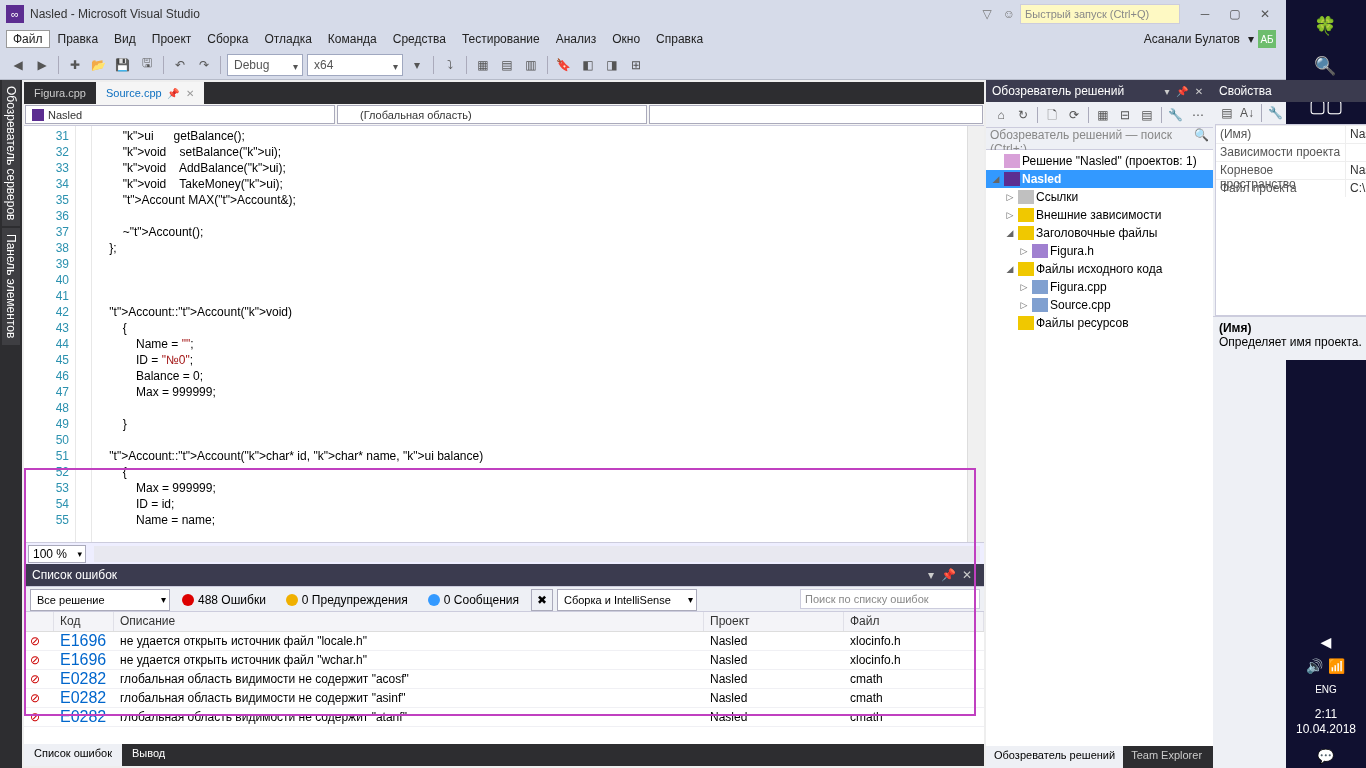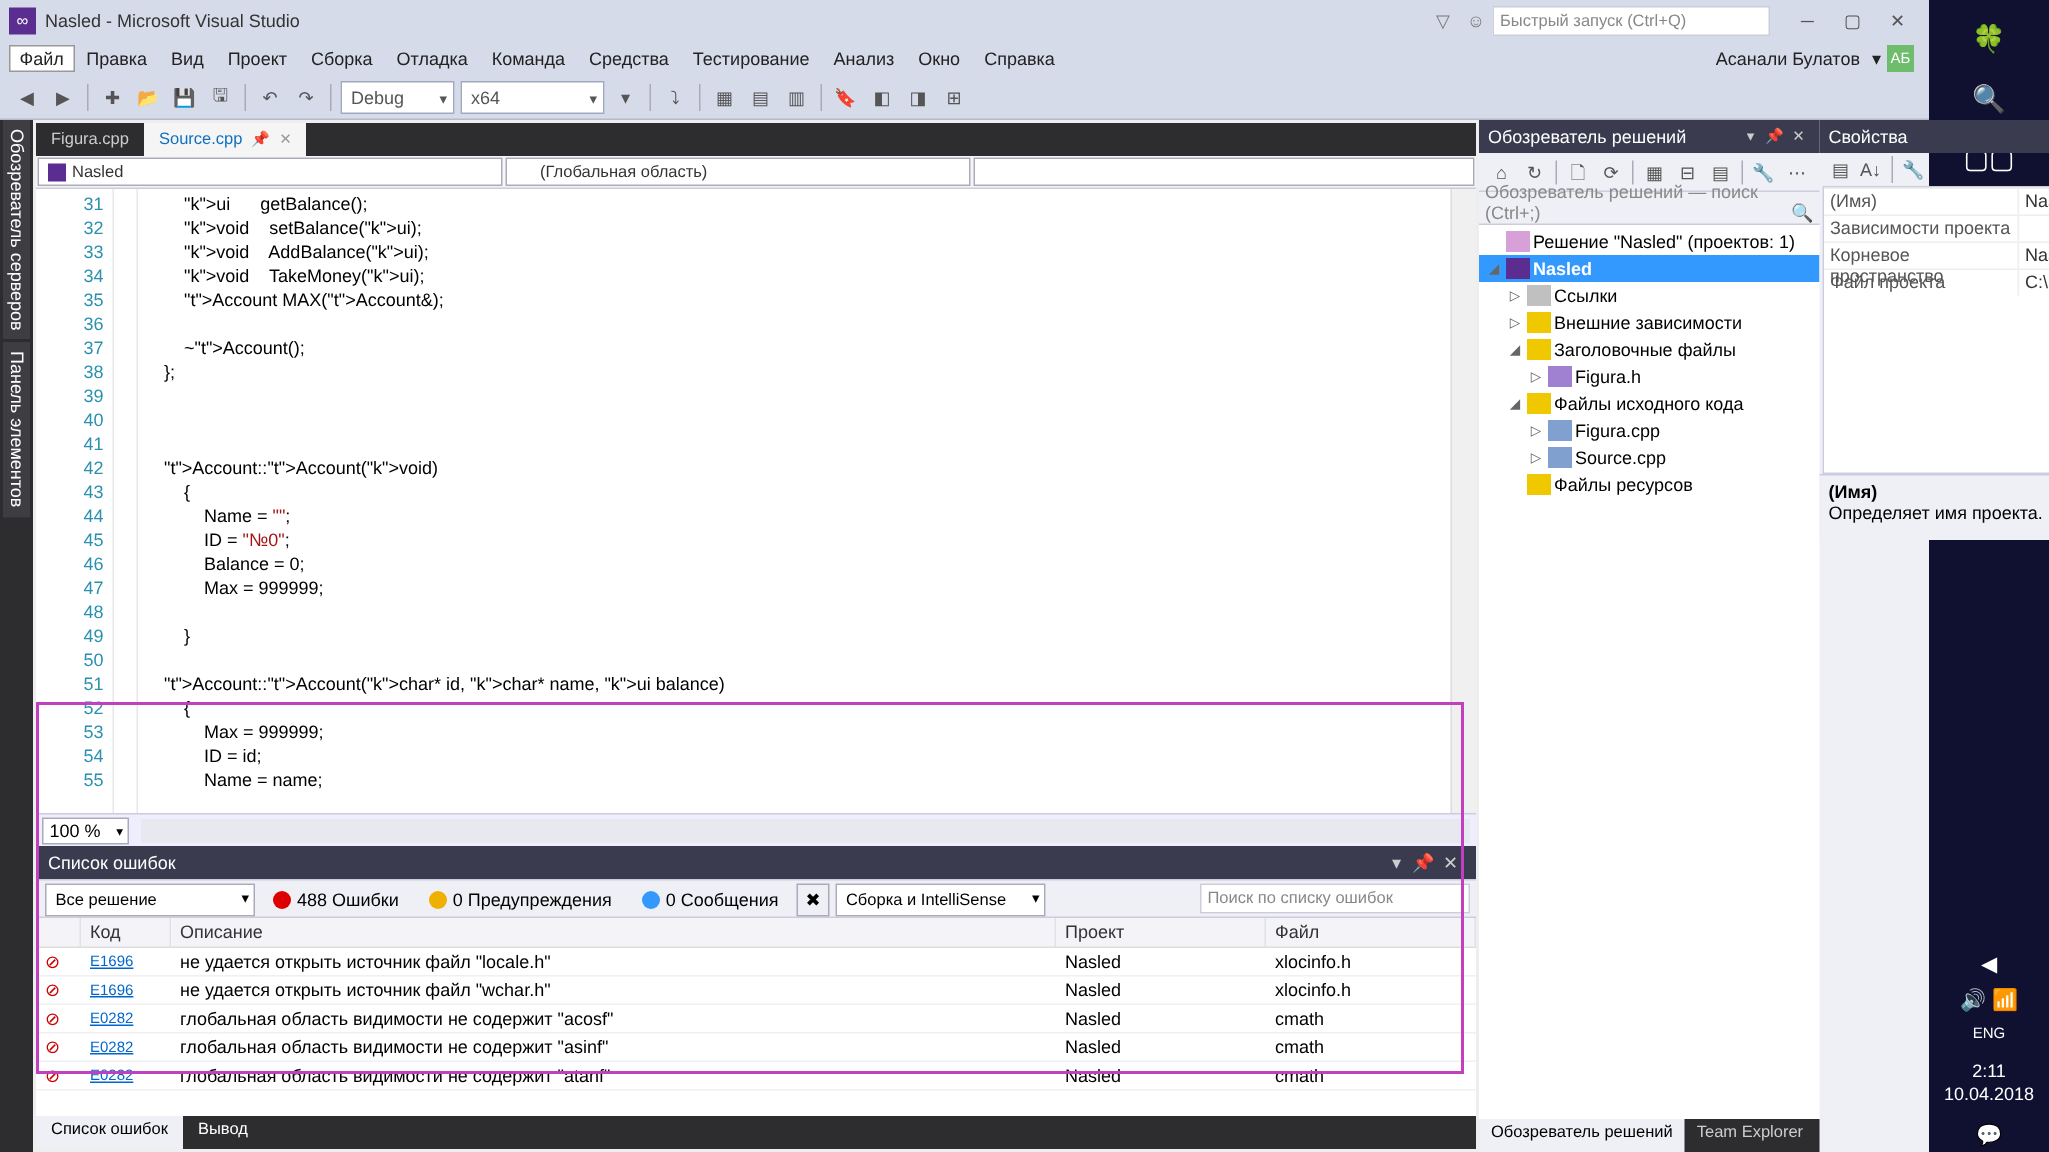--- a/index.html
+++ b/index.html
@@ -9,21 +9,21 @@
 .tb-ico{width:50px;height:36px;display:flex;align-items:center;justify-content:center;margin:2px 0;font-size:18px}
 .tb-spacer{flex:1}
 .tb-clock{text-align:center;font-size:11px;color:#fff;padding:6px 0;line-height:1.3}
 .tb-lang{font-size:10px;color:#fff;padding:6px}
 .tb-icrow{font-size:14px;width:60px;text-align:center;padding:4px 0}
 
 .titlebar{height:28px;background:#d6dbe9;display:flex;align-items:center;padding:0 6px;color:#333}
 .titlebar .vslogo{width:18px;height:18px;background:#5c2d91;margin-right:6px;display:flex;align-items:center;justify-content:center;color:#fff;font-size:11px}
 .titlebar .tt{flex:0 0 auto}
 .titlebar .gap{flex:1}
-.titlebar .ql{width:185px;height:20px;border:1px solid #ccd;background:#ffffff;color:#888;font-size:11px;padding:0 4px;line-height:18px;margin-right:10px}
+.titlebar .ql{width:160px;height:20px;border:1px solid #ccd;background:#fef9c3;color:#888;font-size:11px;padding:0 4px;line-height:18px;margin-right:10px}
 .titlebar .wbtn{width:30px;height:20px;text-align:center;line-height:20px;color:#555}
 .titlebar .ico{width:22px;text-align:center;color:#777}
 
 .menubar{height:22px;background:#d6dbe9;display:flex;align-items:center;padding:0 6px;color:#222}
 .menubar span{padding:2px 8px;text-underline-offset:2px;cursor:default}
 .menubar .user{margin-left:auto;padding-right:4px;text-decoration:none;display:flex;align-items:center}
 .menubar .avatar{width:18px;height:18px;background:#6dbd6d;color:#fff;font-size:10px;display:flex;align-items:center;justify-content:center;margin-left:4px}
 .menubar .filesel{background:#fff;border:1px solid #999;padding:1px 6px;text-decoration:none}
 
 .toolbar{height:30px;background:#d6dbe9;display:flex;align-items:center;padding:0 6px;border-bottom:1px solid #b6bbc9}
@@ -73,34 +73,34 @@
 .errtb .fbtn .dot{width:12px;height:12px;border-radius:50%;margin-right:4px;display:inline-block}
 .errtb .sbox{flex:1;max-width:180px;margin-left:auto;height:20px;border:1px solid #ccd;padding:0 4px;color:#888;font-size:11px;line-height:18px;background:#fff}
 .errtb .ibtn{width:22px;height:22px;border:1px solid #aab;margin:0 2px;text-align:center;line-height:20px}
 
 .errgrid{flex:1;background:#fff;overflow:hidden;display:flex;flex-direction:column;font-size:11px}
 .errcols{height:20px;display:flex;background:#f4f4f8;border-bottom:1px solid #ddd}
 .errcols .c{padding:2px 6px;border-right:1px solid #e0e0e8;color:#333}
 .c-ico{width:30px}.c-code{width:60px}.c-desc{flex:1}.c-proj{width:140px}.c-file{width:140px}
 .errrow{height:19px;display:flex;align-items:center;border-bottom:1px solid #f0f0f4}
 .errrow .c{padding:1px 6px;overflow:hidden;white-space:nowrap}
-.errrow .ei{color:#c00}.errrow .code{color:#0066cc;text-decoration:underline;font-family:inherit;font-size:10px;padding:0}
+.errrow .ei{color:#c00}.errrow .code{color:#0066cc;font-family:inherit;font-size:16px;padding:0}
 
 .bottabs{height:22px;background:#2d2d30;display:flex}
 .bottabs .bt{padding:3px 10px;color:#fff;font-size:11px}
 .bottabs .bt.active{background:#eef0f5;color:#000}
 
 .rightcol{width:300px;display:flex;background:#eef0f5}
 .panelhead{height:22px;background:#3b3b4f;color:#fff;display:flex;align-items:center;padding:0 6px;font-size:11px}
 .panelhead .sp{flex:1}
 .panelhead .pbtn{width:16px;text-align:center;color:#ccc;font-size:10px}
 .setb{height:26px;display:flex;align-items:center;padding:2px 4px;border-bottom:1px solid #ccd;background:#eef0f5}
 .setb .tbtn{width:20px;height:20px;margin:0 1px;text-align:center;line-height:20px;color:#555}
 .setb .tsep{width:1px;height:16px;background:#aab;margin:0 3px}
-.sesearch{height:22px;display:flex;align-items:flex-end;padding:0 4px;border-bottom:1px solid #ccd;color:#888;font-size:11px}
+.sesearch{height:22px;display:flex;align-items:flex-start;padding:0 4px;border-bottom:1px solid #ccd;color:#888;font-size:11px}
 .sesearch .sp{flex:1}
 .setree{flex:1;background:#fff;overflow:auto;font-size:11px;padding:2px 0}
 .node{display:flex;align-items:center;height:18px;padding-left:4px}
 .node .tw{width:12px;text-align:center;color:#666;font-size:9px}
 .node .ni{width:16px;height:14px;margin:0 2px;display:inline-block}
 .node.sel{background:#3399ff;color:#fff}
 .ni-sln{background:#d8a0d8}.ni-proj{background:#5c2d91}.ni-ref{background:#c0c0c0}.ni-fold{background:#f0c800}.ni-h{background:#a080d0}.ni-cpp{background:#80a0d0}
 .settabs{height:22px;background:#2d2d30;display:flex}
 .settabs .st{padding:3px 8px;color:#ccc;font-size:11px}
 .settabs .st.active{background:#eef0f5;color:#000}

